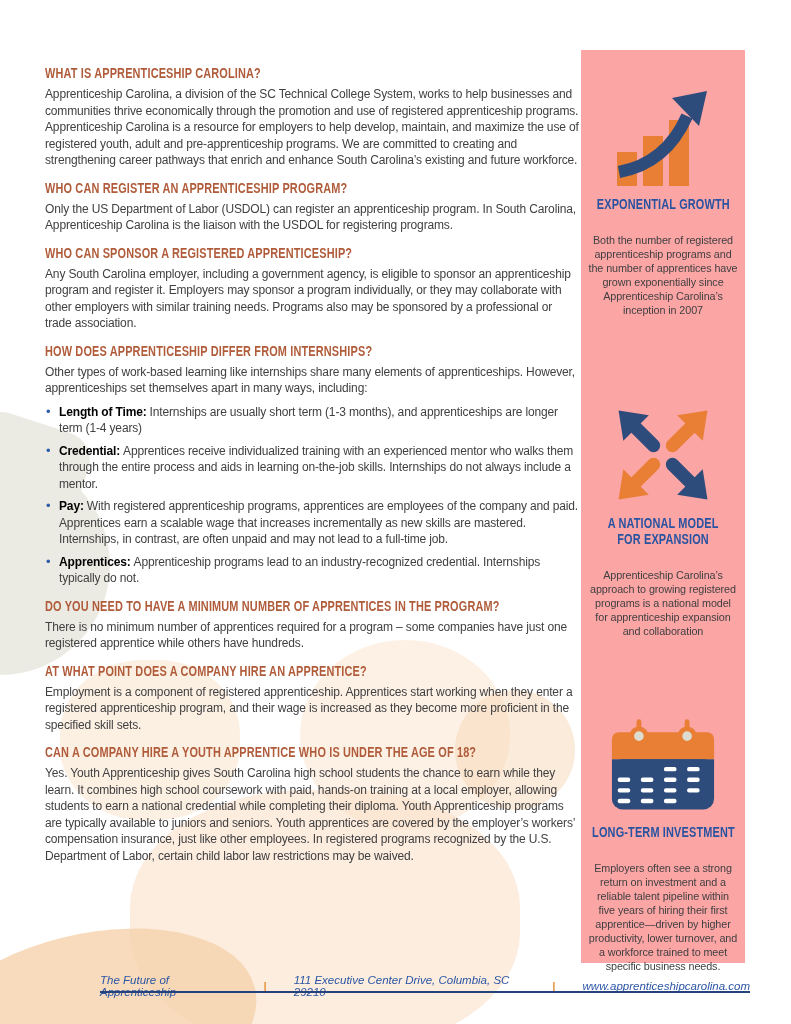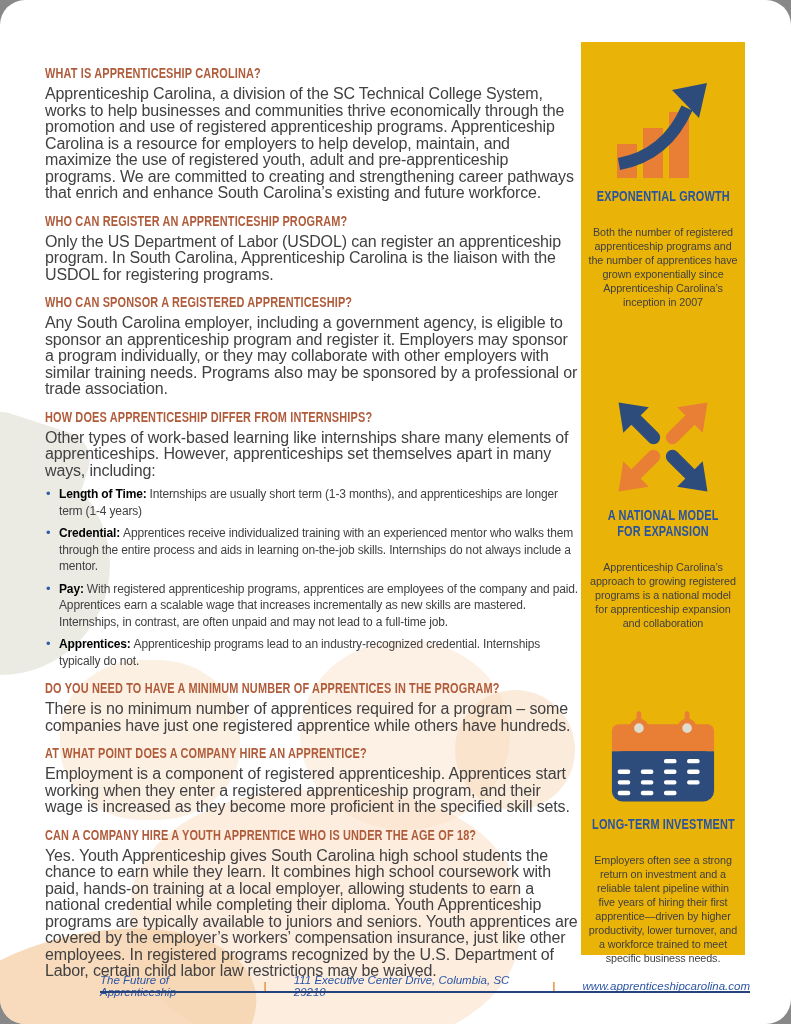--- a/index.html
+++ b/index.html
@@ -1,56 +1,56 @@
 <!DOCTYPE html>
 <html><head>
 <meta charset="utf-8">
 <style>
   * { margin:0; padding:0; box-sizing:border-box; }
   html,body { background:#888; }
   .page {
     position:relative; width:791px; height:1024px; background:#ffffff;
     margin:0 auto; overflow:hidden;
-    font-family:"Liberation Sans", sans-serif; color:#414042;border-radius:25px;
+    font-family:"Liberation Sans", sans-serif; color:#414042;
   }
   
   .blob { position:absolute; z-index:0; }
   .blob-gray1 { left:-110px; top:455px; width:220px; height:220px; border-radius:50%; background:#ecebe3; }
   .blob-gray2 { left:-40px; top:420px; width:120px; height:130px; border-radius:28px; background:#ecebe3; transform:rotate(18deg); }
   .blob-peach1 { left:300px; top:640px; width:210px; height:190px; border-radius:50%; background:#fbe6cf; opacity:.55; }
   .blob-peach2 { left:130px; top:790px; width:390px; height:260px; border-radius:45%; background:#f9dfc4; opacity:.55; }
   .blob-peach3 { left:-90px; top:935px; width:350px; height:190px; border-radius:50%; background:#f5d2ab; opacity:.8; transform:rotate(-14deg); }
   .blob-peach4 { left:455px; top:690px; width:120px; height:120px; border-radius:50%; background:#f7d8b6; opacity:.5; }
   .blob-peach5 { left:60px; top:660px; width:180px; height:160px; border-radius:46%; background:#f9e2c8; opacity:.5; }
 
   
   .content { position:absolute; left:45px; top:66px; width:534px; z-index:2; }
   .sec-title {
     font-weight:bold; color:#b05c3b; font-size:14px; line-height:15px;
     letter-spacing:.2px; white-space:nowrap;
     transform:scaleX(.78); transform-origin:left center;
     margin:12px 0 5px 0;
   }
   section:first-child .sec-title { margin-top:0; }
-  .sec-body { font-size:16px; line-height:16.5px; letter-spacing:-.15px; }
+  .sec-body { font-size:12px; line-height:16.5px; letter-spacing:-.15px; }
   .bullets { list-style:none; margin:7px 0 2px 0; }
   .bullets li {
     position:relative; padding-left:14px; margin-bottom:6px;
     font-size:12px; line-height:16.5px; letter-spacing:-.15px;
   }
   .bullets li::before {
     content:"\2022"; position:absolute; left:1px; top:0;
     color:#2d5ca8; font-size:13px;
   }
   .b-label { color:#000000; font-weight:bold; margin-right:3px; }
 
   
   .sidebar {
-    position:absolute; left:581px; top:42px; width:164px; height:913px;
-    background:#eab308; z-index:2;
+    position:absolute; left:581px; top:50px; width:164px; height:913px;
+    background:#fca5a5; z-index:2;
     display:flex; flex-direction:column; align-items:center;
   }
   .side-block { display:flex; flex-direction:column; align-items:center; text-align:center; width:100%; padding:0 7px; }
   .side-block-1 { margin-top:38px; }
   .side-block-2 { margin-top:86px; }
   .side-block-3 { margin-top:80px; }
   .side-icon { display:block; }
   .side-title {
     color:#2853a1; font-weight:bold; font-size:14px; line-height:16px;
     letter-spacing:.2px; white-space:nowrap;

